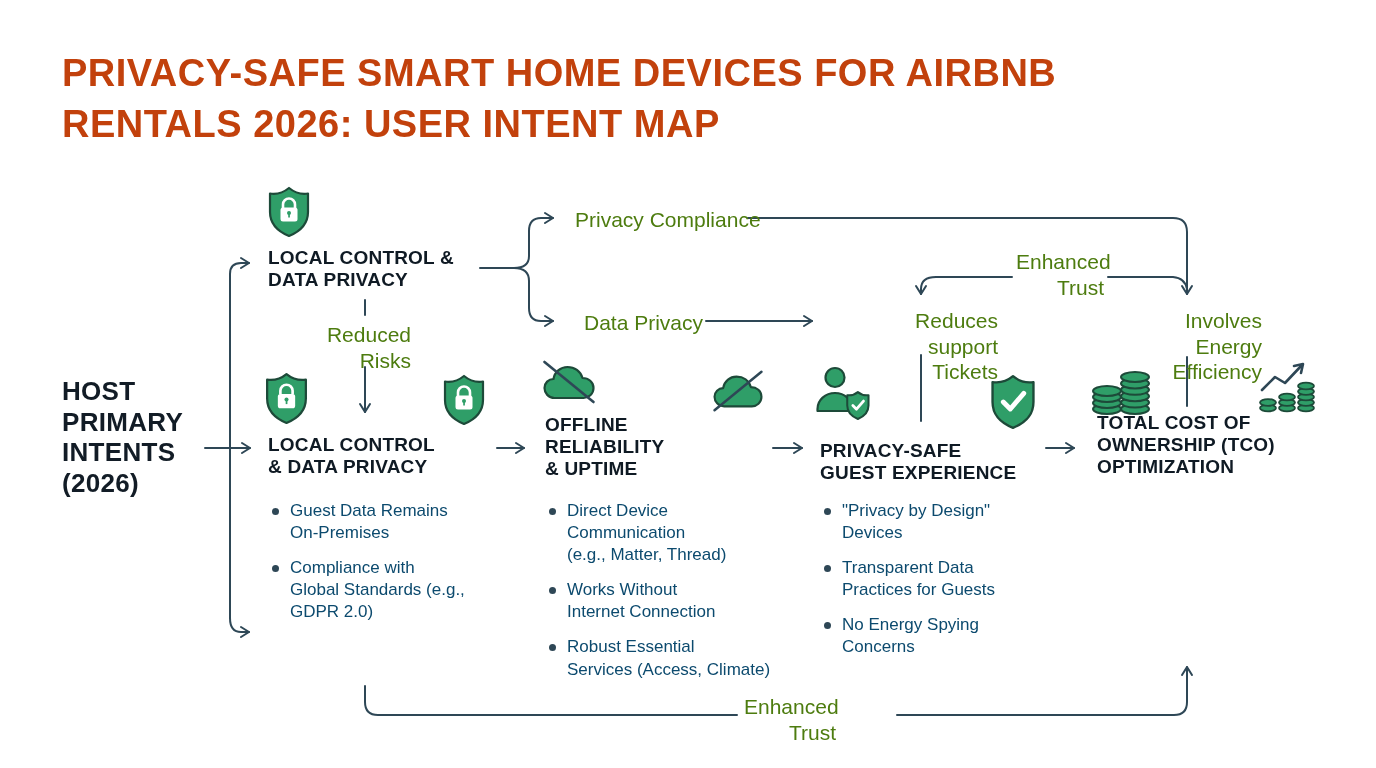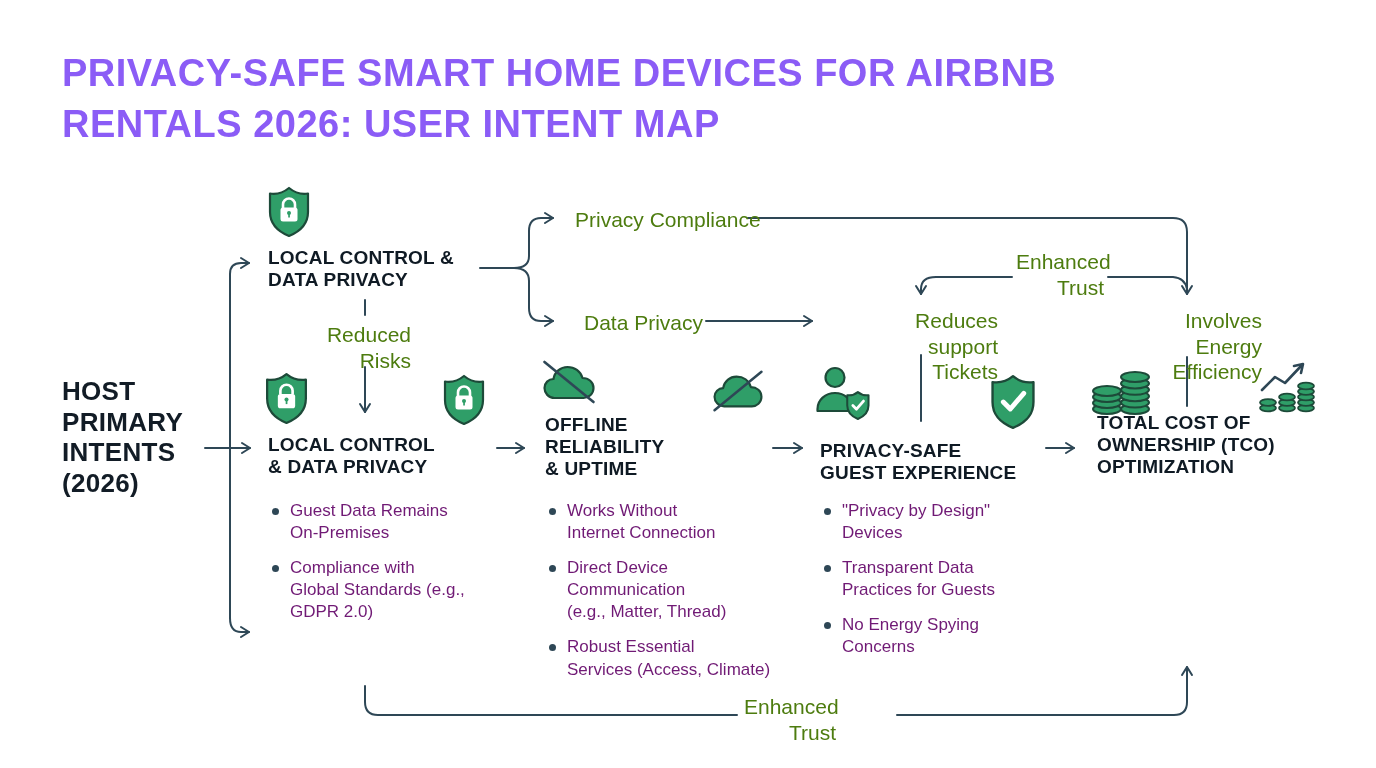--- a/index.html
+++ b/index.html
@@ -5,36 +5,36 @@
   html,body{margin:0;padding:0;background:#ffffff;}
   #canvas{
     position:relative;width:1376px;height:768px;background:#ffffff;overflow:hidden;
     font-family:"Liberation Sans", sans-serif;color:#1d2830;
   }
   .abs{position:absolute;}
   .pre{white-space:pre-line;}
   #title{
     left:62px;top:48px;width:1280px;
     font-size:38px;font-weight:800;line-height:1.34;letter-spacing:.5px;
-    color:#8b5cf6;
+    color:#c2410c;
   }
   #host-label{
     left:62px;top:376px;width:180px;
     font-size:26px;font-weight:800;line-height:1.18;color:#121c26;letter-spacing:.3px;
   }
   .node-heading{
     font-size:19px;font-weight:800;line-height:1.16;color:#0f1a24;letter-spacing:.2px;
   }
   .flow-label{
     font-size:21px;color:#4d7c0f;line-height:1.22;
   }
   .center{text-align:right;}
   ul.bullets{
     list-style:none;margin:0;padding:0;
-    font-size:17px;line-height:1.3;color:#701a75;
+    font-size:17px;line-height:1.3;color:#0c4a6e;
   }
   ul.bullets li{
     position:relative;padding-left:22px;margin:0 0 13px 0;white-space:pre-line;
   }
   ul.bullets li::before{
     content:"";position:absolute;left:4px;top:8px;width:7px;height:7px;border-radius:50%;
     background:#2e4756;
   }
   svg{display:block;}
   #connectors{position:absolute;left:0;top:0;pointer-events:none;}
@@ -155,25 +155,25 @@
   <span class="abs" style="left:710px;top:368px;">
     <svg width="56" height="46" viewBox="0 0 57 48">
       <path d="M14,40 C8,40 4,35 4,30 C4,25 8,21 13,21 C14,14 20,9 27,9 C34,9 40,13 42,20 C48,20 53,24 53,30 C53,36 48,40 43,40 Z" fill="#2f9e68" stroke="#1d4a39" stroke-width="2.2" stroke-linejoin="round"></path>
       <line x1="4" y1="44" x2="53" y2="4" stroke="#2e4756" stroke-width="2.6" stroke-linecap="round"></line>
     </svg>
   </span>
   <div class="abs pre node-heading" style="left:545px;top:414px;width:200px;">OFFLINE
 RELIABILITY
 &amp; UPTIME</div>
   <ul class="bullets abs" style="left:545px;top:500px;width:255px;">
-    <li>Works Without
-Internet Connection</li>
     <li>Direct Device
 Communication
 (e.g., Matter, Thread)</li>
+    <li>Works Without
+Internet Connection</li>
     <li>Robust Essential
 Services (Access, Climate)</li>
   </ul>
 
   <span class="abs" style="left:814px;top:366px;">
     <svg width="60" height="54" viewBox="0 0 60 54">
       <circle cx="21" cy="11.5" r="9.5" fill="#2f9e68" stroke="#1d4a39" stroke-width="2.2"></circle>
       <path d="M3.5,45 v-2 a17.5,16 0 0 1 35,0 v2 z" fill="#2f9e68" stroke="#1d4a39" stroke-width="2.2" stroke-linejoin="round"></path>
       <g transform="translate(31,25) scale(0.56)">
         <path d="M23,2 C28.5,6.5 35.5,8.5 42,7.5 L42,26 C42,39 34,45.5 23,50 C12,45.5 4,39 4,26 L4,7.5 C10.5,8.5 17.5,6.5 23,2 Z" fill="#2f9e68" stroke="#1d4a39" stroke-width="3.6" stroke-linejoin="round"></path>

